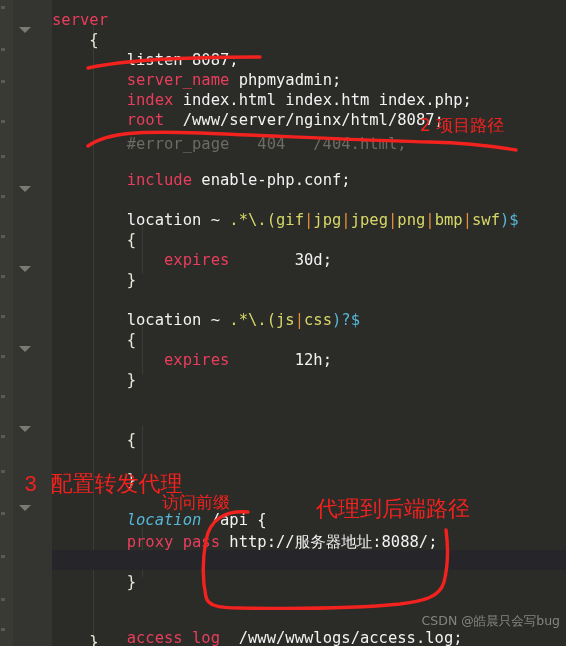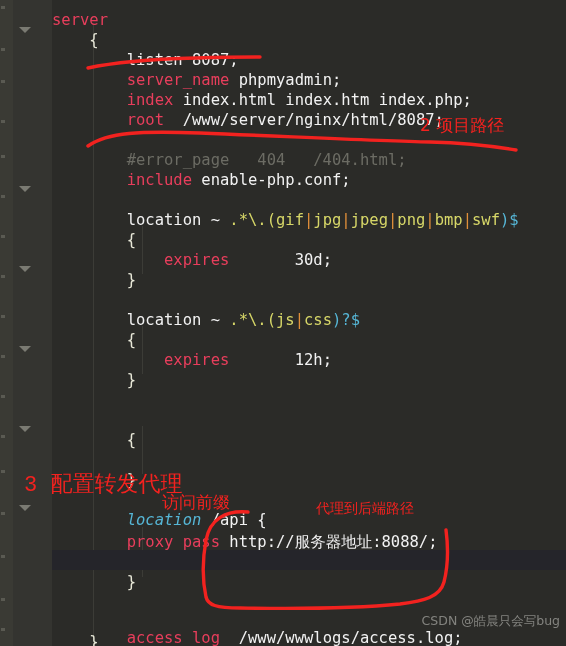--- a/index.html
+++ b/index.html
@@ -159,21 +159,21 @@
     <div class="indent-guide" style="left:90px; top:326px; height:48px;"></div>
     <div class="indent-guide" style="left:90px; top:426px; height:48px;"></div>
     <div class="indent-guide" style="left:90px; top:527px; height:50px;"></div>
   <div class="code-line" style="top: 10px;"><span class="tok-key">server</span></div>
       <div class="code-line" style="top: 30px;"><span class="tok-brace">    {</span></div>
       <div class="code-line" style="top: 50px;"><span class="tok-plain">        listen 8087;</span></div>
       <div class="code-line" style="top: 70px;"><span class="tok-plain">        </span><span class="tok-key">server_name</span><span class="tok-plain"> phpmyadmin;</span></div>
       <div class="code-line" style="top: 90px;"><span class="tok-plain">        </span><span class="tok-key">index</span><span class="tok-plain"> index.html index.htm index.php;</span></div>
       <div class="code-line" style="top: 110px;"><span class="tok-plain">        </span><span class="tok-key">root</span><span class="tok-plain">  /www/server/nginx/html/8087;</span></div>
       <div class="code-line" style="top: 130px;"><span class="tok-plain"></span></div>
-      <div class="code-line" style="top: 150px;"><span class="tok-dim">        #error_page   404   /404.html;</span></div>
+      <div class="code-line" style="top: 134px;"><span class="tok-dim">        #error_page   404   /404.html;</span></div>
       <div class="code-line" style="top: 170px; text-align: right;"><span class="tok-plain">        </span><span class="tok-key">include</span><span class="tok-plain"> enable-php.conf;</span></div>
       <div class="code-line" style="top: 190px;"><span class="tok-plain"></span></div>
       <div class="code-line" style="top: 210px;"><span class="tok-plain">        location ~ </span><span class="tok-regex">.*\.(gif</span><span class="tok-sep">|</span><span class="tok-regex">jpg</span><span class="tok-sep">|</span><span class="tok-regex">jpeg</span><span class="tok-sep">|</span><span class="tok-regex">png</span><span class="tok-sep">|</span><span class="tok-regex">bmp</span><span class="tok-sep">|</span><span class="tok-regex">swf</span><span class="tok-paren">)$</span></div>
       <div class="code-line" style="top: 230px;"><span class="tok-brace">        {</span></div>
       <div class="code-line" style="top: 250px;"><span class="tok-plain">            </span><span class="tok-key">expires</span><span class="tok-plain">       30d;</span></div>
       <div class="code-line" style="top: 270px;"><span class="tok-brace">        }</span></div>
       <div class="code-line" style="top: 290px;"><span class="tok-plain"></span></div>
       <div class="code-line" style="top: 310px;"><span class="tok-plain">        location ~ </span><span class="tok-regex">.*\.(js</span><span class="tok-sep">|</span><span class="tok-regex">css</span><span class="tok-paren">)?$</span></div>
       <div class="code-line" style="top: 330px;"><span class="tok-brace">        {</span></div>
       <div class="code-line" style="top: 350px;"><span class="tok-plain">            </span><span class="tok-key">expires</span><span class="tok-plain">       12h;</span></div>
@@ -194,18 +194,18 @@
 
   <div id="annotations">
     <svg id="ann-svg" width="566" height="646" viewBox="0 0 566 646" style="position:absolute;left:0;top:0;">
         <path d="M 88 68 C 120 61, 160 59, 196 58 C 230 57, 250 57, 260 57" fill="none" stroke="#f2221f" stroke-width="3.4" stroke-linecap="round" stroke-linejoin="round"></path>
         <path d="M 88 146 C 108 132, 140 131, 200 133 C 300 137, 380 141, 430 142 C 470 143, 492 146, 516 150" fill="none" stroke="#f2221f" stroke-width="3.4" stroke-linecap="round" stroke-linejoin="round"></path>
         <path d="M 248 512 C 226 510, 210 519, 206 540 C 202 562, 203 583, 206 597 C 208 605, 216 608, 240 608 C 300 609, 360 608, 400 604 C 424 601, 440 597, 444 582 C 448 566, 448 545, 446 530" fill="none" stroke="#f2221f" stroke-width="3.4" stroke-linecap="round" stroke-linejoin="round"></path>
       </svg>
       <div class="ann-label" style="left: 420px; top: 116px; font-size: 17px;">2 项目路径</div>
       <div class="ann-label" style="left: 24px; top: 476px; font-size: 22px; font-family: Liberation Mono, monospace;">3 配置转发代理</div>
       <div class="ann-label" style="left: 162px; top: 493px; font-size: 17px;">访问前缀</div>
-      <div class="ann-label" style="left: 316px; top: 499px; font-size: 14px;">代理到后端路径</div>
+      <div class="ann-label" style="left: 316px; top: 499px; font-size: 22px;">代理到后端路径</div>
     </div>
 
   <div id="watermark">CSDN @皓晨只会写bug</div>
 
 </div>
 
 </body></html>

